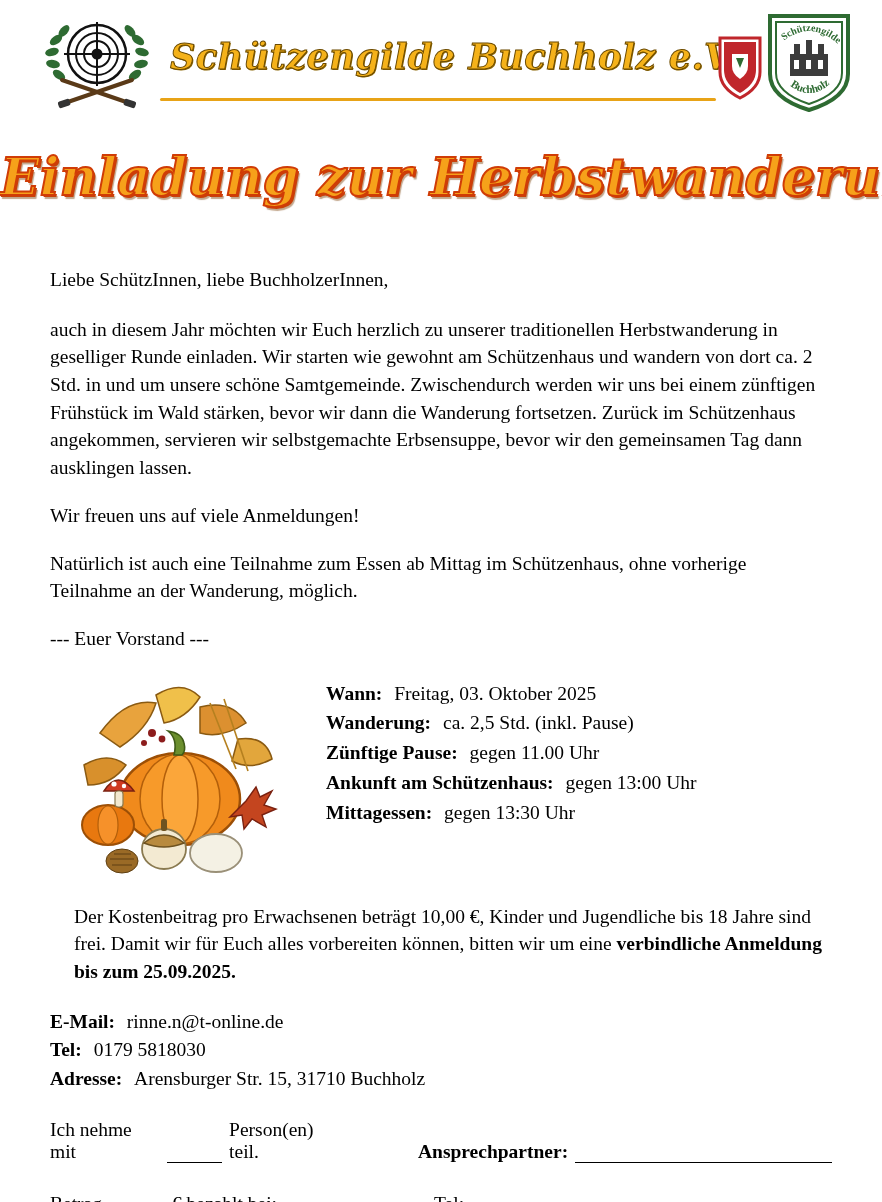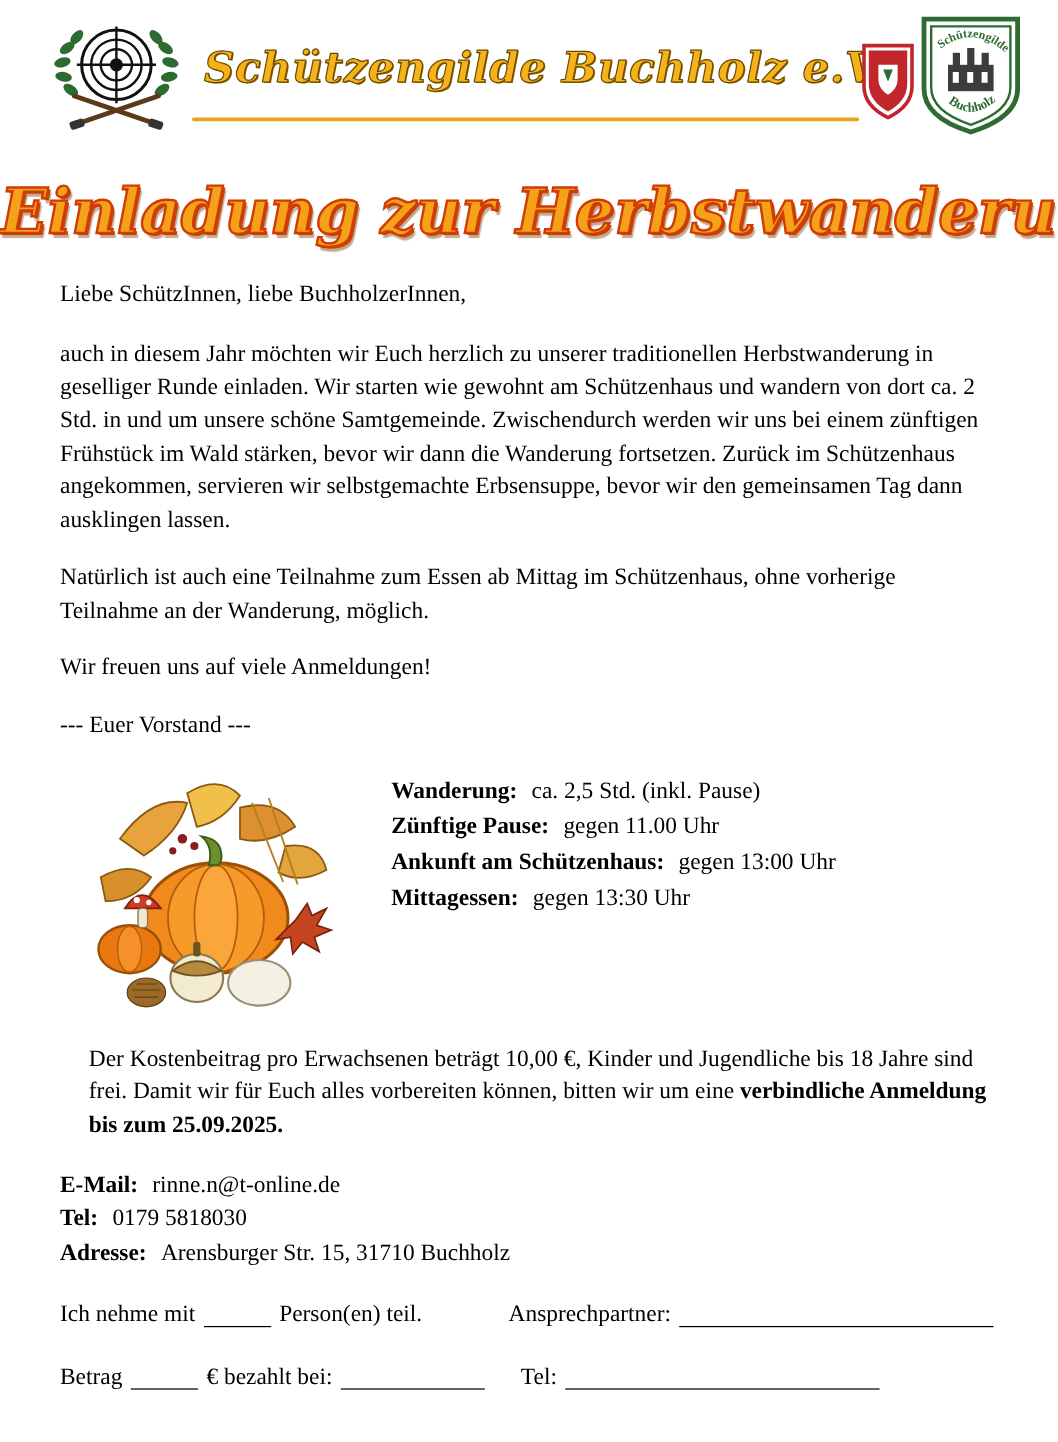--- a/index.html
+++ b/index.html
@@ -87,21 +87,21 @@
   
   .content {
     padding: 0 50px;
     font-size: 19.5px;
     line-height: 1.42;
   }
   .p-block {
     margin: 0 0 20px 0;
     text-align: left;
   }
-  .greeting { margin-bottom: 22px; margin-top: 12px; }
+  .greeting { margin-bottom: 22px; margin-top: 46px; }
 
   
   .details-row {
     display: flex;
     align-items: flex-start;
     margin-top: 18px;
     margin-bottom: 10px;
   }
   .pumpkin-img {
     width: 232px;
@@ -129,32 +129,32 @@
   .contact div { line-height: 1.46; }
 
   
   .form-area {
     padding: 0 50px;
     font-size: 19.5px;
     margin-top: 26px;
   }
   .form-line {
     display: flex;
-    align-items: center;
+    align-items: flex-end;
     margin-bottom: 30px;
   }
   .blank {
     display: inline-block;
     border-bottom: 1.5px solid #000;
     height: 0.95em;
   }
   .b-sm { width: 56px; }
   .b-md { width: 120px; }
   .b-xl { width: 262px; }
-  .gap-lg { margin-left: 72px; }
+  .gap-lg { margin-left: 72px; font-weight: bold; }
   .gap-md { margin-left: 30px; }
   .sp { display: inline-block; width: 7px; }
 
   
   svg { display: block; }
 </style>
 </head>
 <body>
 
 <div class="header">
@@ -233,22 +233,22 @@
   </div>
 </div>
 
 <div class="banner">
   <div class="banner-text">Einladung zur Herbstwanderung</div>
 </div>
 
 <div class="content">
   <p class="p-block greeting">Liebe SchützInnen, liebe BuchholzerInnen,</p>
   <p class="p-block">auch in diesem Jahr möchten wir Euch herzlich zu unserer traditionellen Herbstwanderung in geselliger Runde einladen. Wir starten wie gewohnt am Schützenhaus und wandern von dort ca. 2 Std. in und um unsere schöne Samtgemeinde. Zwischendurch werden wir uns bei einem zünftigen Frühstück im Wald stärken, bevor wir dann die Wanderung fortsetzen. Zurück im Schützenhaus angekommen, servieren wir selbstgemachte Erbsensuppe, bevor wir den gemeinsamen Tag dann ausklingen lassen.</p>
+  <p class="p-block">Wir freuen uns auf viele Anmeldungen!</p>
   <p class="p-block">Natürlich ist auch eine Teilnahme zum Essen ab Mittag im Schützenhaus, ohne vorherige Teilnahme an der Wanderung, möglich.</p>
-  <p class="p-block">Wir freuen uns auf viele Anmeldungen!</p>
   <p class="p-block">--- Euer Vorstand ---</p>
 </div>
 
 <div class="details-row" style="padding:0 50px;">
 
   <div class="pumpkin-img">
     <svg viewBox="0 0 232 212" width="232" height="212" aria-hidden="true">
 
       <g>
         <path d="M40 60 Q66 24 96 30 Q88 56 60 74 Z" fill="#e8a33d" stroke="#8a5a12" stroke-width="1.5"></path>
@@ -298,20 +298,24 @@
       <g fill="#8c1d1d">
         <circle cx="92" cy="60" r="4"></circle>
           <circle cx="102" cy="66" r="3.4"></circle>
           <circle cx="84" cy="70" r="3"></circle>
       </g>
     </svg>
   </div>
 
   <div class="details-list">
     <div>
+      <b>Wann:</b>
+      <span class="sp"></span><span>Freitag, 03. Oktober 2025</span>
+    </div>
+    <div>
       <b>Wanderung:</b>
       <span class="sp"></span><span>ca. 2,5 Std. (inkl. Pause)</span>
     </div>
     <div>
       <b>Zünftige Pause:</b>
       <span class="sp"></span><span>gegen 11.00 Uhr</span>
     </div>
     <div>
       <b>Ankunft am Schützenhaus:</b>
       <span class="sp"></span><span>gegen 13:00 Uhr</span>

